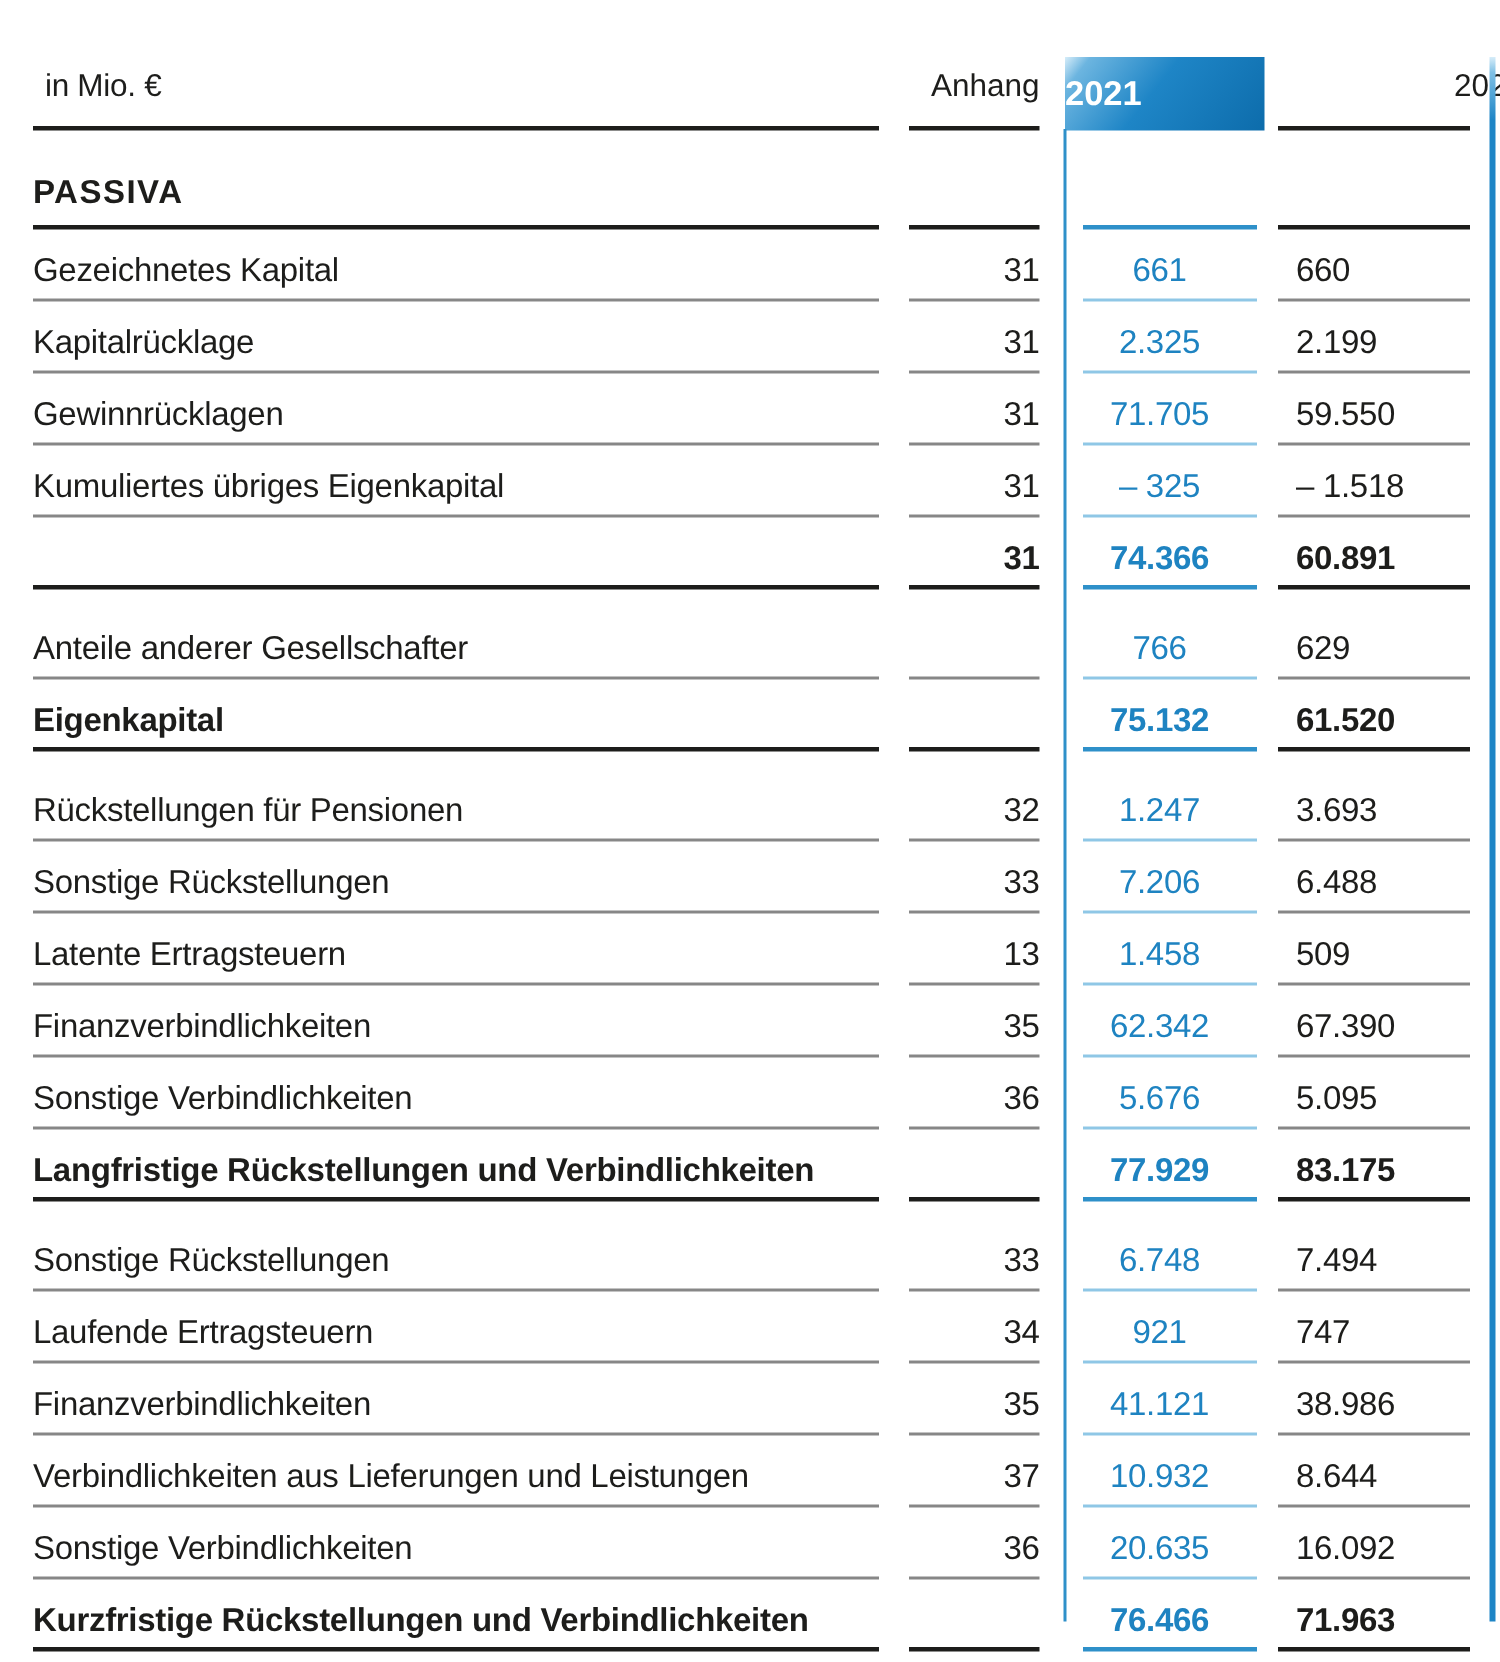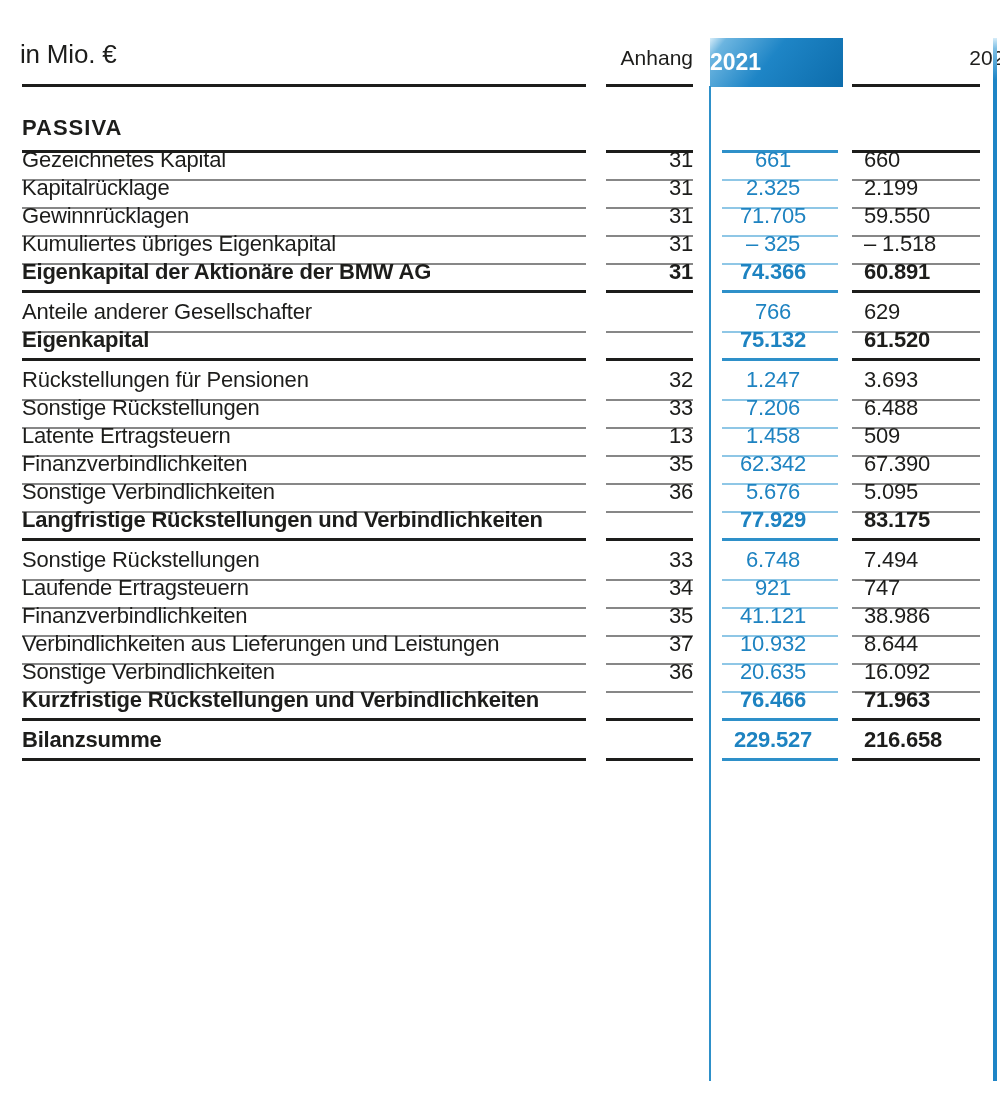--- a/index.html
+++ b/index.html
@@ -6,21 +6,21 @@
   .page{
     position:relative;
     width:1000px;height:1108px;
     background:#ffffff;
     font-family:"Liberation Sans", sans-serif;
     color:var(--c-black,#1d1d1b);
     overflow:hidden;
   }
   
   .head{position:relative;height:87px;}
-  .unit-label{position:absolute;left:20px;bottom:17px;font-size:26px;letter-spacing:-0.2px;}
+  .unit-label{position:absolute;left:30px;bottom:17px;font-size:21px;letter-spacing:-0.2px;}
   .head-anhang{position:absolute;left:606px;width:87px;bottom:17px;font-size:21px;text-align:right;}
   .head-2020{position:absolute;left:888px;width:128px;bottom:17px;font-size:21px;text-align:right;}
   .box-2021{
     position:absolute;left:710px;top:38px;width:133px;height:49px;
     background:linear-gradient(128deg,#d7edf9 0%,#6cb5e0 10%,var(--c-box-mid,#1e85c6) 45%,var(--c-box-dark,#0d6cab) 100%);
     display:flex;align-items:center;justify-content:flex-start;
     color:#ffffff;font-size:23px;font-weight:bold;
     padding-right:13px;box-sizing:border-box;
   }
   
@@ -28,21 +28,21 @@
   .section-title{position:absolute;left:22px;bottom:12px;font-size:22px;font-weight:bold;letter-spacing:1px;}
   
   .rule{position:absolute;bottom:0;height:2px;background:var(--c-rule-gray,#878787);}
   .seg-label{left:22px;width:564px;}
   .seg-anhang{left:606px;width:87px;}
   .seg-2021{left:722px;width:116px;background:var(--c-rule-blue-light,#8fc7e6);}
   .seg-2020{left:852px;width:128px;}
   .rule.black{height:3px;background:var(--c-black,#1d1d1b);}
   .rule.blueStrong{height:3px;background:var(--c-rule-blue-strong,#2e90c9);}
   
-  .row{position:relative;height:28px;}
+  .row{position:relative;height:48px;}
   .cell{position:absolute;bottom:8px;font-size:22px;letter-spacing:-0.2px;white-space:nowrap;}
   .cell.label{left:22px;}
   .cell.anhang{left:606px;width:87px;text-align:right;}
   .cell.v2021{left:710px;width:126px;text-align:center;color:var(--c-blue,#1e83c1);}
   .cell.v2020{left:864px;width:128px;text-align:left;}
   .row.bold .cell{font-weight:bold;}
   .spacer{height:12px;}
   
   .col-border-2021{
     position:absolute;left:709px;top:86px;width:2px;height:995px;
@@ -113,21 +113,20 @@
         <span class="cell label">Kumuliertes übriges Eigenkapital</span>
         <span class="cell anhang">31</span>
         <span class="cell v2021">– 325</span>
         <span class="cell v2020">– 1.518</span>
         <i class="rule seg-label "></i>
         <i class="rule seg-anhang "></i>
         <i class="rule seg-2021 "></i>
         <i class="rule seg-2020 "></i>
       </div>
       <div class="row bold">
-        <span class="cell label">Eigenkapital der Aktionäre der BMW AG</span>
         <span class="cell anhang">31</span>
         <span class="cell v2021">74.366</span>
         <span class="cell v2020">60.891</span>
         <i class="rule seg-label black"></i>
         <i class="rule seg-anhang black"></i>
         <i class="rule seg-2021 blueStrong"></i>
         <i class="rule seg-2020 black"></i>
       </div>
       <div class="spacer"></div>
       <div class="row">

